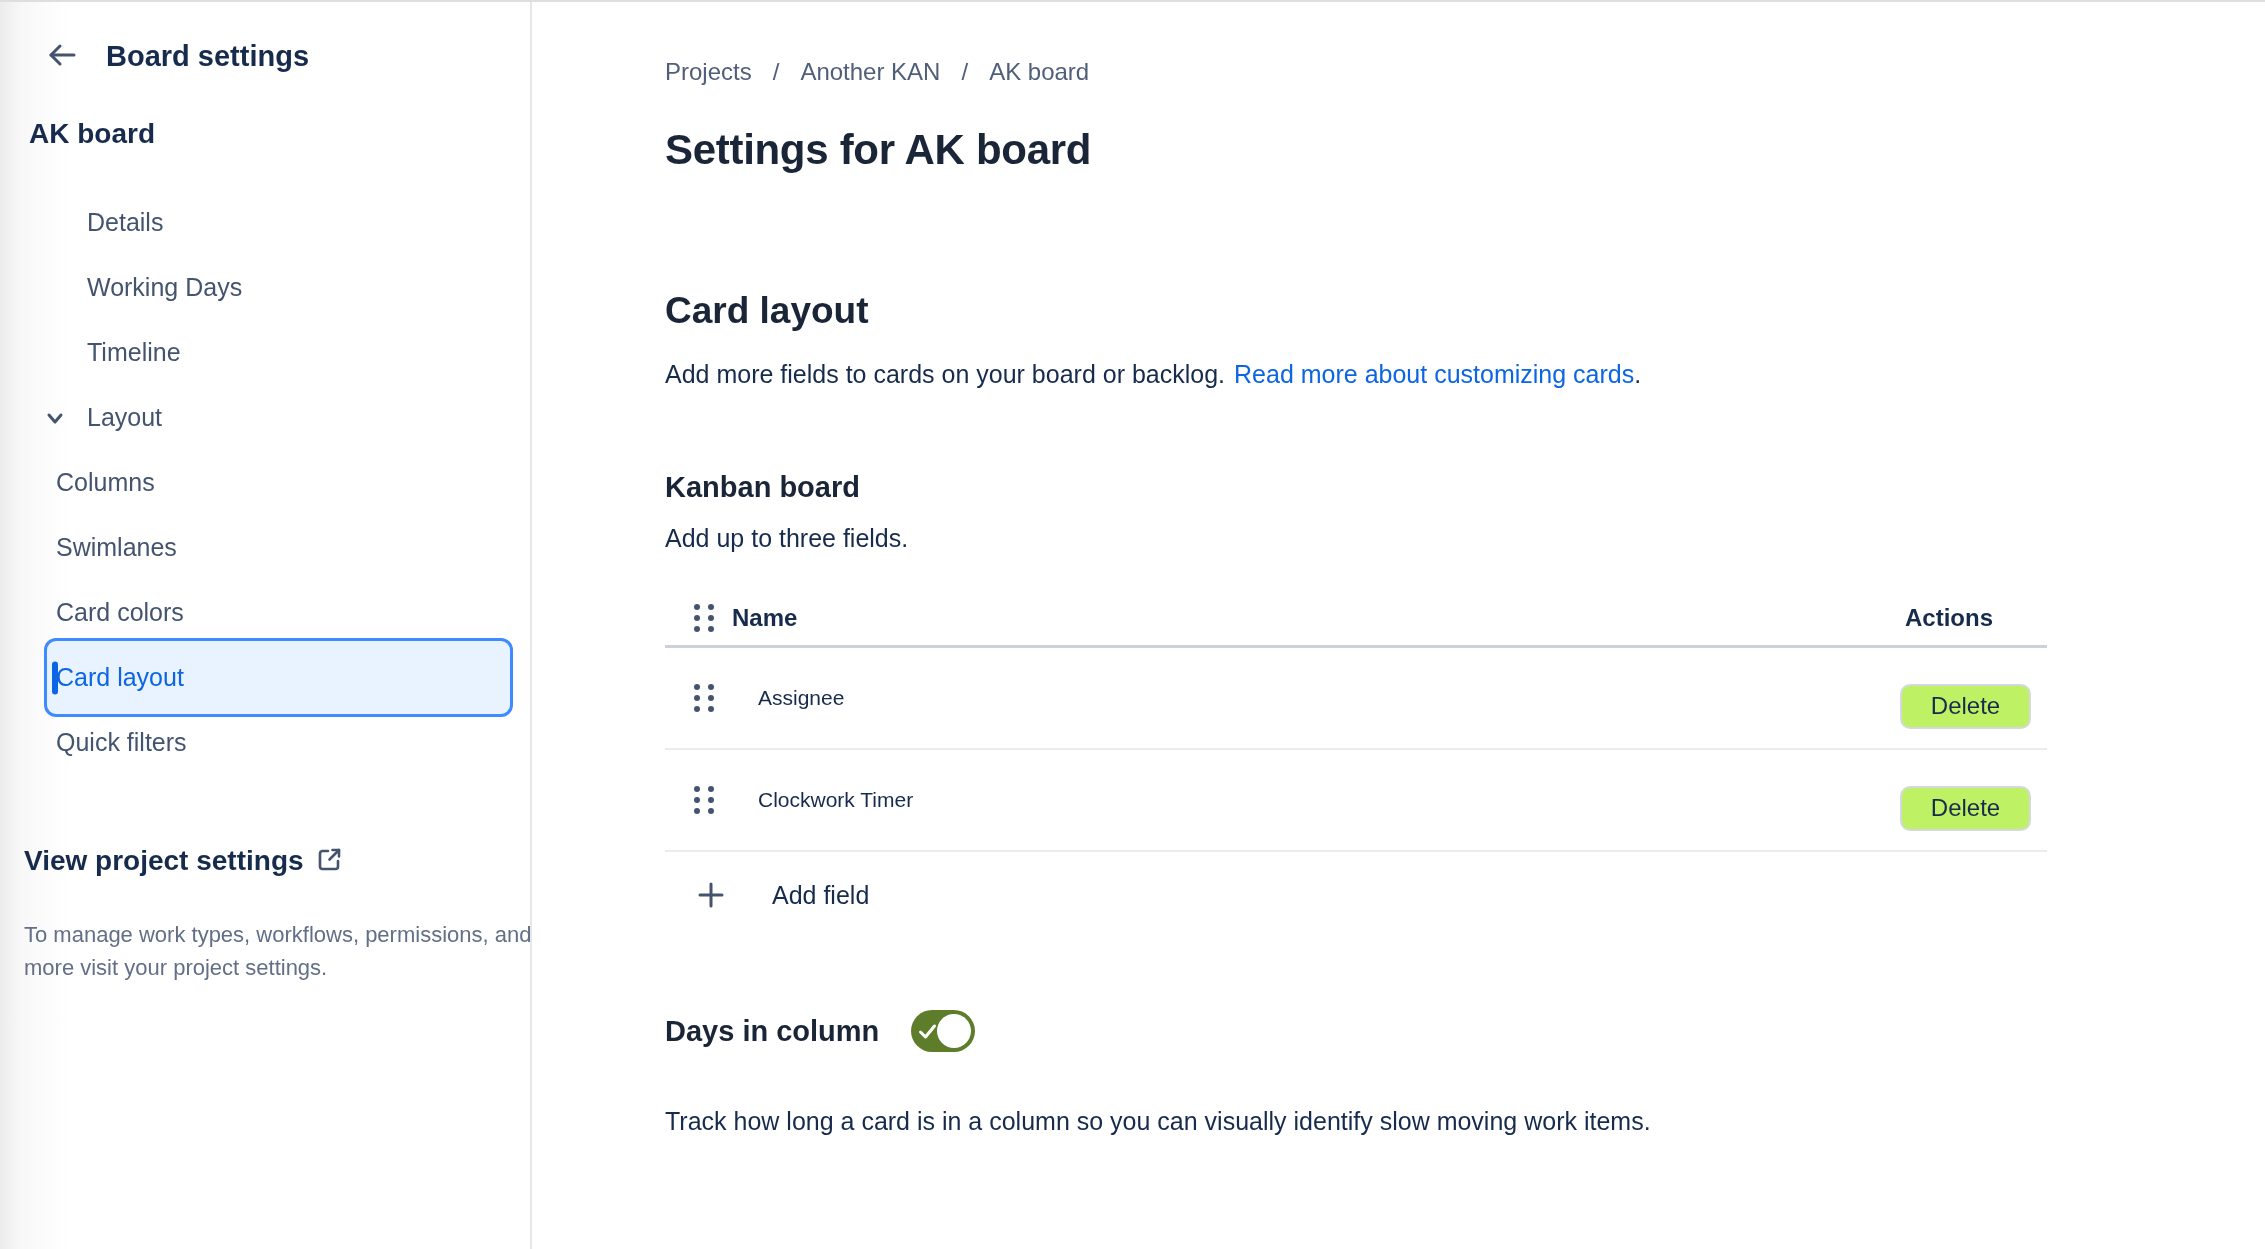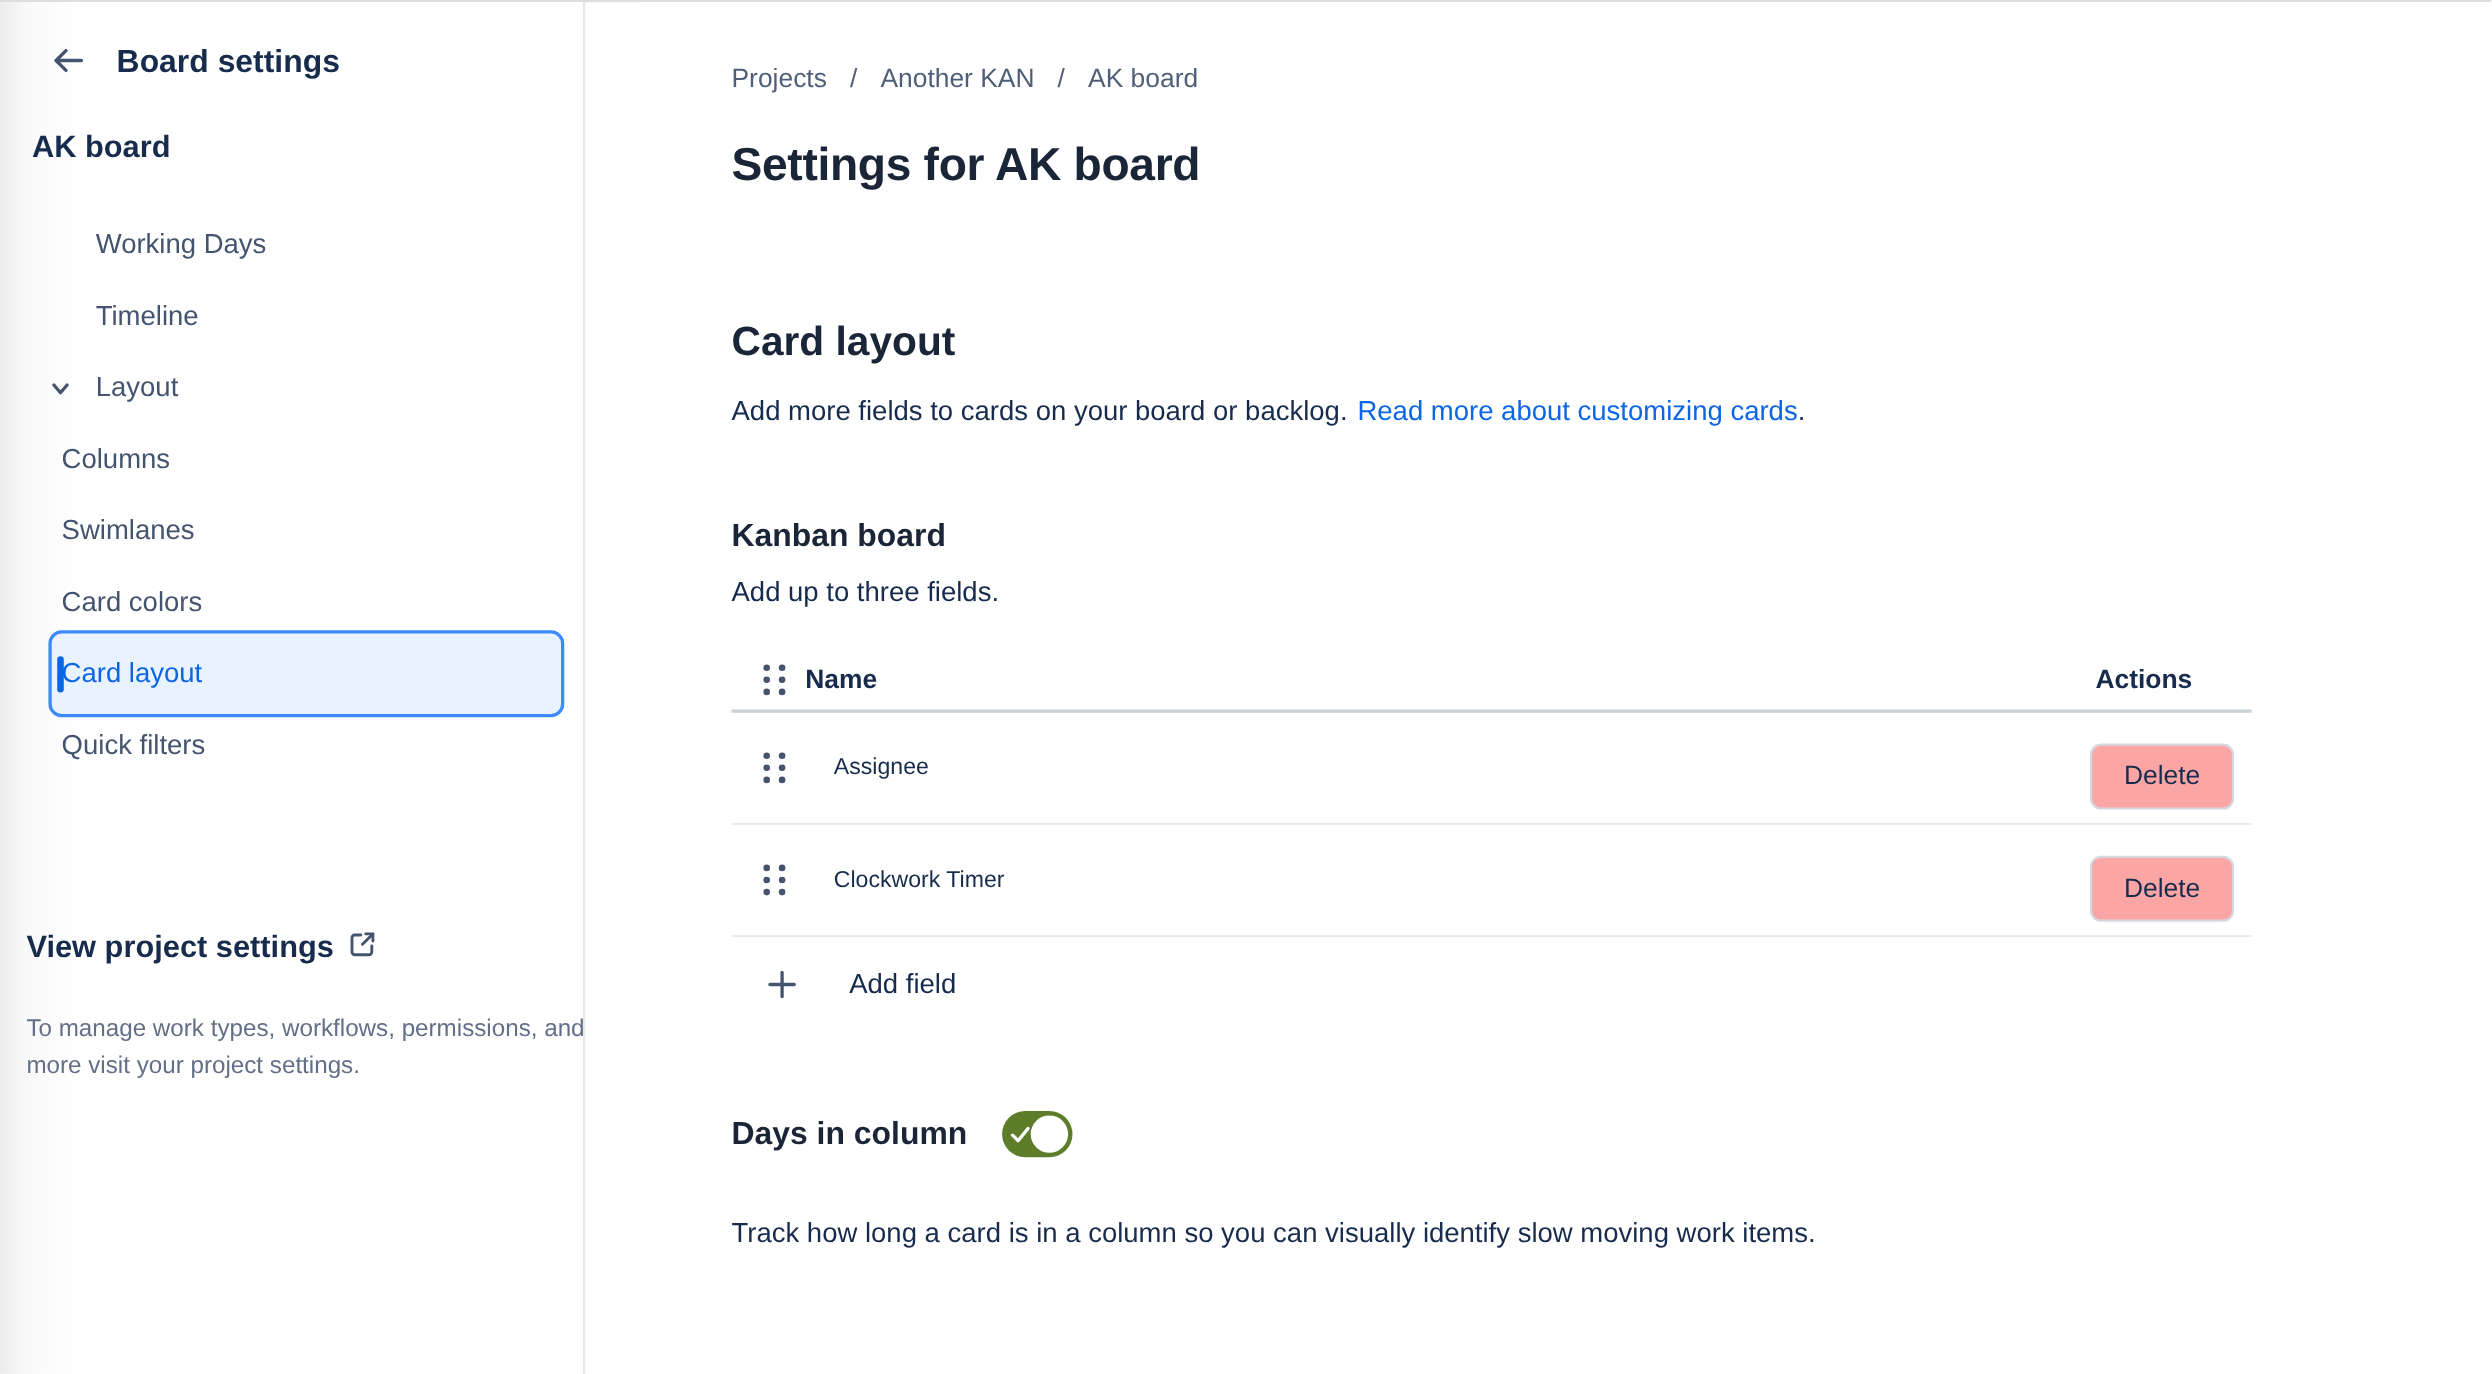--- a/index.html
+++ b/index.html
@@ -52,23 +52,23 @@
 
   .fields-table{position:absolute;top:588px;left:83px;width:1382px;}
   .t-header{display:flex;align-items:center;height:55px;border-bottom:3px solid #CBD1D9;}
   .t-row{display:flex;align-items:center;height:100px;border-bottom:2px solid #EAEBEE;}
   .drag{margin-left:29px;display:grid;grid-template-columns:6px 6px;grid-auto-rows:6px;gap:5px 8px;cursor:grab;}
   .drag i{width:6px;height:6px;border-radius:50%;background:#44546F;}
   .col-name{margin-left:18px;font-size:24px;font-weight:700;color:#172B4D;}
   .col-actions{margin-left:auto;margin-right:54px;font-size:24px;font-weight:700;color:#172B4D;}
   .row-name{margin-left:44px;font-size:21px;color:#172B4D;}
   .delete-btn{
-    margin-left:auto;margin-right:16px;width:131px;height:60px;
+    margin-left:auto;margin-right:16px;width:131px;height:45px;
     display:flex;align-items:center;justify-content:center;
-    background:#fca5a5;border:2px solid #D5D9DF;border-radius:10px;
+    background:#bef264;border:2px solid #D5D9DF;border-radius:10px;
     font-size:24px;font-weight:500;color:#172B4D;cursor:pointer;
     font-family:inherit;
     margin-top:16px;
   }
   .add-row{display:flex;align-items:center;height:62px;margin-top:12px;cursor:pointer;background:none;border:none;padding:0;font-family:inherit;}
   .plus{margin-left:31px;display:flex;}
   .add-label{margin-left:46px;font-size:25px;color:#172B4D;}
 
   .days-row{position:absolute;top:1008px;left:83px;display:flex;align-items:center;gap:32px;}
   .toggle{position:relative;width:64px;height:42px;border-radius:21px;background:#5E7D2B;cursor:pointer;border:none;padding:0;}
@@ -93,20 +93,23 @@
               </g>
             </svg>
         </span>
       </button>
       <span class="sb-title">Board settings</span>
     </div>
 
     <div class="sb-board">AK board</div>
 
     <nav class="nav">
+      <div class="nav-item ind1">
+          <span class="lbl">Details</span>
+        </div>
       <div class="nav-item ind1">
           <span class="lbl">Working Days</span>
         </div>
       <div class="nav-item ind1">
           <span class="lbl">Timeline</span>
         </div>
       <div class="nav-item ind1">
         <span class="chev">
           <svg width="26" height="26" viewBox="0 0 26 26">
               <polyline points="7,10 13,17 19,10" fill="none" stroke="#44546F" stroke-width="3" stroke-linecap="round" stroke-linejoin="round"></polyline>

